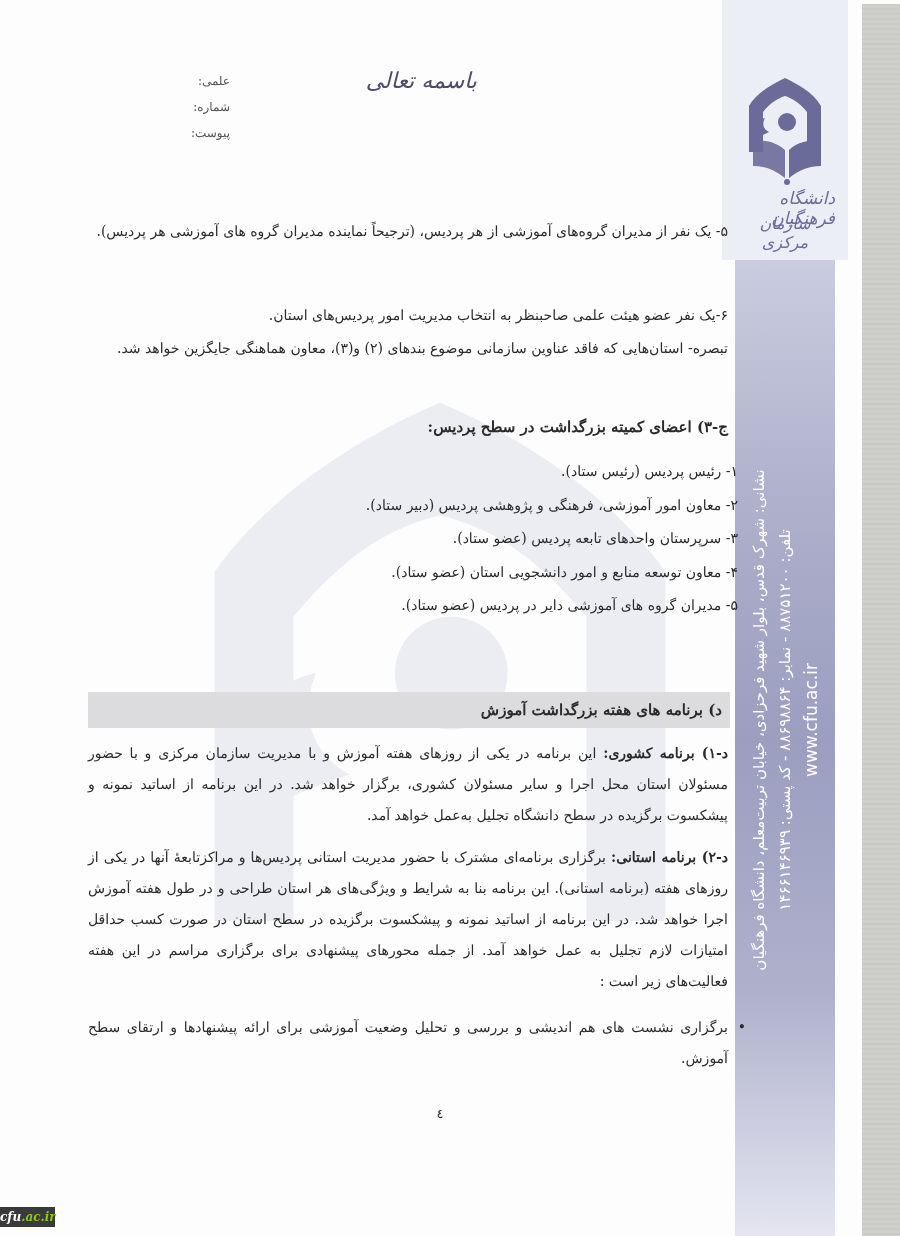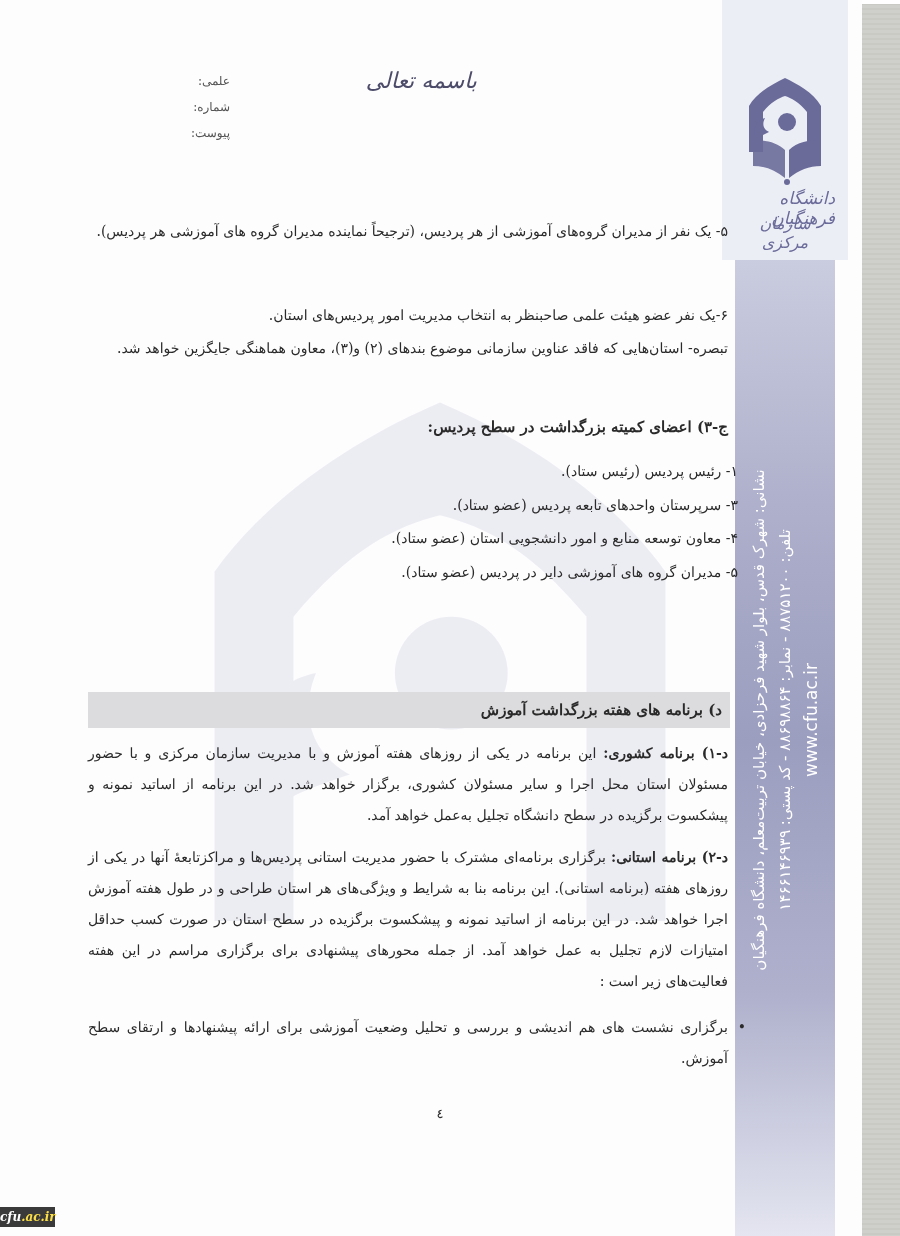--- a/index.html
+++ b/index.html
@@ -47,21 +47,21 @@
     .list-item { line-height: 33.5px; text-align: right; font-size: 14px; white-space: nowrap; }
     .section-bar { position: absolute; left: 0; width: 642px; height: 36px; background: #dcdcdf; }
     .section-bar-label { position: absolute; right: 8px; top: 0; line-height: 36px; font-weight: bold; font-size: 15px; }
     .bold { font-weight: bold; }
     .bullet { position: absolute; right: -18px; font-size: 14px; line-height: 31px; }
 
     .page-number { position: absolute; left: 430px; top: 1106px; width: 20px; text-align: center; font-size: 13px; direction: rtl; }
 
     .site-badge { position: absolute; left: 0; top: 1207px; width: 55px; height: 20px; background: #3a3a3a;
       font-family: "DejaVu Serif", serif; font-style: italic; font-weight: bold; font-size: 12px; line-height: 20px; text-align: center; color: #ffffff; }
-    .site-badge .accent { color: #fde047; }
+    .site-badge .accent { color: #84cc16; }
   </style>
 </head>
 <body>
 
 <div class="page"></div>
 <div class="scan-edge"></div>
 <div class="scan-edge-top"></div>
 
 <div class="side-band"></div>
 <div class="side-band-top"></div>
@@ -104,20 +104,21 @@
 
 <div class="content">
   <div class="para" style="top:216px;">۵- یک نفر از مدیران گروه‌های آموزشی از هر پردیس، (ترجیحاً نماینده مدیران گروه های آموزشی هر پردیس).</div>
   <div class="para" style="top:300px;">۶-یک نفر عضو هیئت علمی صاحبنظر به انتخاب مدیریت امور پردیس‌های استان.</div>
   <div class="para" style="top:333px;">تبصره- استان‌هایی که فاقد عناوین سازمانی موضوع بندهای (۲) و(۳)، معاون هماهنگی جایگزین خواهد شد.</div>
 
   <div class="heading" style="top:412px;">ج-۳) اعضای کمیته بزرگداشت در سطح پردیس:</div>
 
   <div class="list" style="top:455px;">
     <div class="list-item">۱- رئیس پردیس (رئیس ستاد).</div>
+    <div class="list-item">۲- معاون امور آموزشی، فرهنگی و پژوهشی پردیس (دبیر ستاد).</div>
     <div class="list-item">۳- سرپرستان واحدهای تابعه پردیس (عضو ستاد).</div>
     <div class="list-item">۴- معاون توسعه منابع و امور دانشجویی استان (عضو ستاد).</div>
     <div class="list-item">۵- مدیران گروه های آموزشی دایر در پردیس (عضو ستاد).</div>
   </div>
 
   <div class="section-bar" style="top:692px;">
     <span class="section-bar-label">د) برنامه های هفته بزرگداشت آموزش</span>
   </div>
 
   <div class="para" style="top:738px;">

